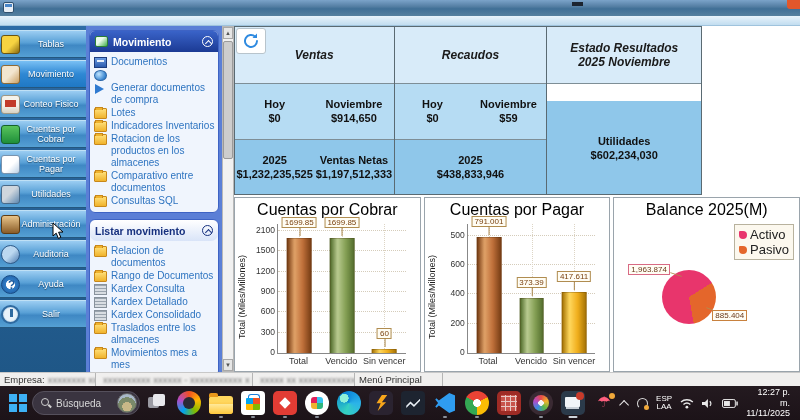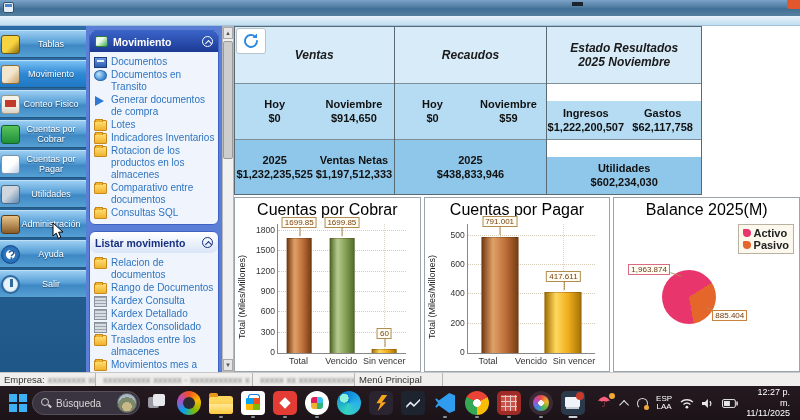--- a/index.html
+++ b/index.html
@@ -103,21 +103,21 @@
   .bar { position:absolute; bottom:0; left:50%; transform:translateX(-50%); width:58%; border:1px solid rgba(60,30,0,.25); border-bottom:none; }
   .vbox { position:absolute; left:50%; transform:translateX(-50%); background:#fffdf4; border:1px solid #b08c50; color:#7a4210;
     font-size:8px; padding:0 2px; white-space:nowrap; z-index:3; }
   .vbox::after { content:""; position:absolute; top:100%; left:50%; height:9px; border-left:1px solid #a8854a; }
   .xlabels { display:flex; height:13px; margin-top:2px; }
   .xlabels div { flex:1; text-align:center; font-size:9px; color:#333; }
 
   .legend { position:absolute; right:5px; top:26px; background:#fcf8ee; border:1px solid #b8b29e; padding:2px 4px; z-index:4; }
   .legend-row { display:flex; align-items:center; gap:3px; }
   .legend-mark { width:8px; height:8px; border-radius:1px 4px 4px 4px; }
-  .legend-row span { font-size:11px; font-weight:bold; color:#222; }
+  .legend-row span { font-size:13px; font-weight:normal; color:#222; }
   .pie { position:absolute; left:48px; top:72px; width:54px; height:54px; border-radius:50%; }
   .pie-lbl { position:absolute; background:#fffdf4; font-size:8px; padding:0 2px; color:#6b3a1a; white-space:nowrap; z-index:4; }
   .pl-activo { left:14px; top:66px; border:1px solid #d86a84; }
   .pl-pasivo { left:98px; top:112px; border:1px solid #c8813e; }
   .conn { position:absolute; height:1px; background:#b08c50; z-index:3; }
   .conn1 { left:56px; top:76px; width:12px; transform:rotate(18deg); }
   .conn2 { left:92px; top:111px; width:10px; transform:rotate(22deg); }
 
   
   .statusbar { position:absolute; left:0; top:372px; width:800px; height:14px; background:#f0efee; border-top:1px solid #c8c8c8;
@@ -232,20 +232,24 @@
       </div>
       <div class="side-btn">
         <div class="s-icon si-utilidades"></div>
         <div class="side-label">Utilidades</div>
       </div>
       <div class="side-btn">
         <div class="s-icon si-admin"></div>
         <div class="side-label">Administración</div>
       </div>
       <div class="side-btn">
+        <div class="s-icon si-auditoria"></div>
+        <div class="side-label">Auditoria</div>
+      </div>
+      <div class="side-btn">
         <div class="s-icon si-ayuda"></div>
         <div class="side-label">Ayuda</div>
       </div>
       <div class="side-btn">
         <div class="s-icon si-salir"></div>
         <div class="side-label">Salir</div>
       </div>
     </div>
 
   <div class="navpanel">
@@ -255,21 +259,20 @@
         <span>Movimiento</span>
         <span class="hdr-chev"></span>
       </div>
       <div class="nav-list" id="mov-list">
           <div class="nav-item">
             <div class="m-ico mi-book"></div>
             <div class="lbl">Documentos</div>
           </div>
           <div class="nav-item">
             <div class="m-ico mi-globe"></div>
-            <div class="lbl">Documentos en Transito</div>
           </div>
           <div class="nav-item">
             <div class="m-ico mi-arrow"></div>
             <div class="lbl">Generar documentos de compra</div>
           </div>
           <div class="nav-item">
             <div class="m-ico mi-folder"></div>
             <div class="lbl">Lotes</div>
           </div>
           <div class="nav-item">
@@ -386,30 +389,20 @@
             <div class="pair">
               <div>2025</div>
               <div>$438,833,946</div>
             </div>
           </div>
         </div>
         <div class="sum-col" style="width: 186px;">
           <div class="hdr">
             <div>Estado Resultados</div>
             <div>2025 Noviembre</div>
-          </div>
-          <div class="sum-row r1">
-            <div class="pair">
-              <div>Ingresos</div>
-              <div>$1,222,200,507</div>
-            </div>
-            <div class="pair">
-              <div>Gastos</div>
-              <div>$62,117,758</div>
-            </div>
           </div>
           <div class="sum-row r2">
             <div class="pair">
               <div>Utilidades</div>
               <div>$602,234,030</div>
             </div>
           </div>
         </div>
       </div>
 
@@ -425,21 +418,21 @@
                 <div class="tick" style="bottom: 15.7895%;">300</div>
                 <div class="gridline" style="bottom: 31.5789%;"></div>
                 <div class="tick" style="bottom: 31.5789%;">600</div>
                 <div class="gridline" style="bottom: 47.3684%;"></div>
                 <div class="tick" style="bottom: 47.3684%;">900</div>
                 <div class="gridline" style="bottom: 63.1579%;"></div>
                 <div class="tick" style="bottom: 63.1579%;">1200</div>
                 <div class="gridline" style="bottom: 78.9474%;"></div>
                 <div class="tick" style="bottom: 78.9474%;">1500</div>
                 <div class="gridline" style="bottom: 94.7368%;"></div>
-                <div class="tick" style="bottom: 94.7368%;">1800</div>
+                <div class="tick" style="bottom: 94.7368%;">2100</div>
                 <div class="slots">
                   <div class="slot">
                     <div class="bar" style="height: 89.4658%; background: linear-gradient(90deg, rgb(122, 63, 22) 0%, rgb(224, 162, 104) 30%, rgb(192, 112, 58) 65%, rgb(122, 63, 22) 100%);"></div>
                     <div class="vbox" style="bottom: calc(89.4658% + 10px);">1699.85</div>
                   </div>
                   <div class="slot">
                     <div class="bar" style="height: 89.4658%; background: linear-gradient(90deg, rgb(85, 112, 47) 0%, rgb(185, 203, 144) 30%, rgb(133, 160, 85) 65%, rgb(85, 112, 47) 100%);"></div>
                     <div class="vbox" style="bottom: calc(89.4658% + 10px);">1699.85</div>
                   </div>
                   <div class="slot">
@@ -468,20 +461,24 @@
                 <div class="gridline" style="bottom: 45.4545%;"></div>
                 <div class="tick" style="bottom: 45.4545%;">400</div>
                 <div class="gridline" style="bottom: 68.1818%;"></div>
                 <div class="tick" style="bottom: 68.1818%;">600</div>
                 <div class="gridline" style="bottom: 90.9091%;"></div>
                 <div class="tick" style="bottom: 90.9091%;">500</div>
                 <div class="slots">
                   <div class="slot">
                     <div class="bar" style="height: 89.8865%; background: linear-gradient(90deg, rgb(122, 63, 22) 0%, rgb(224, 162, 104) 30%, rgb(192, 112, 58) 65%, rgb(122, 63, 22) 100%);"></div>
                     <div class="vbox" style="bottom: calc(89.8865% + 10px);">791.001</div>
+                  </div>
+                  <div class="slot">
+                    <div class="bar" style="height: 42.4307%; background: linear-gradient(90deg, rgb(85, 112, 47) 0%, rgb(185, 203, 144) 30%, rgb(133, 160, 85) 65%, rgb(85, 112, 47) 100%);"></div>
+                    <div class="vbox" style="bottom: calc(42.4307% + 10px);">373.39</div>
                   </div>
                   <div class="slot">
                     <div class="bar" style="height: 47.4558%; background: linear-gradient(90deg, rgb(168, 118, 7) 0%, rgb(255, 216, 94) 30%, rgb(240, 174, 28) 65%, rgb(168, 118, 7) 100%);"></div>
                     <div class="vbox" style="bottom: calc(47.4558% + 10px);">417.611</div>
                   </div>
                 </div>
               </div>
             <div class="xlabels">
                 <div>Total</div>
                 <div>Vencido</div>

